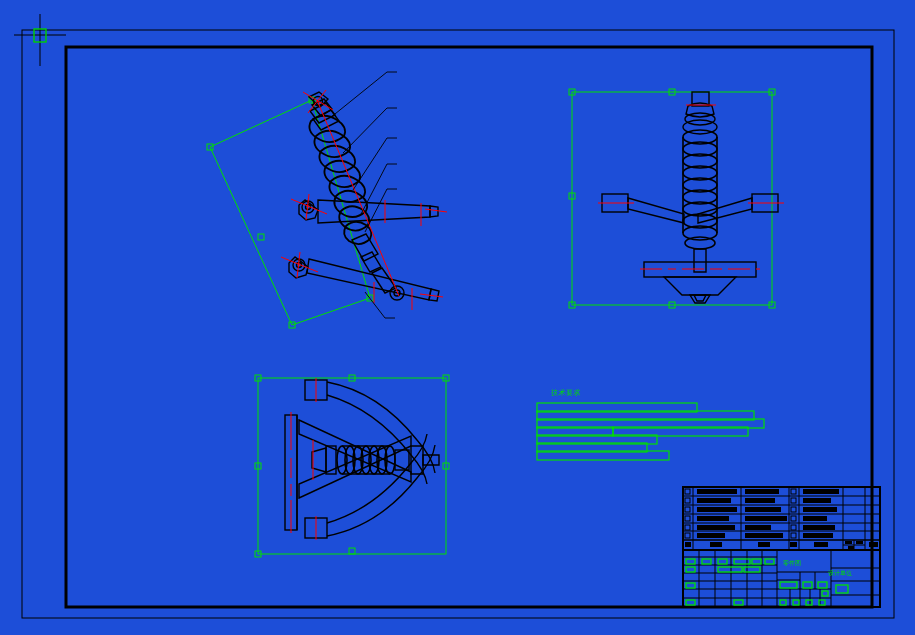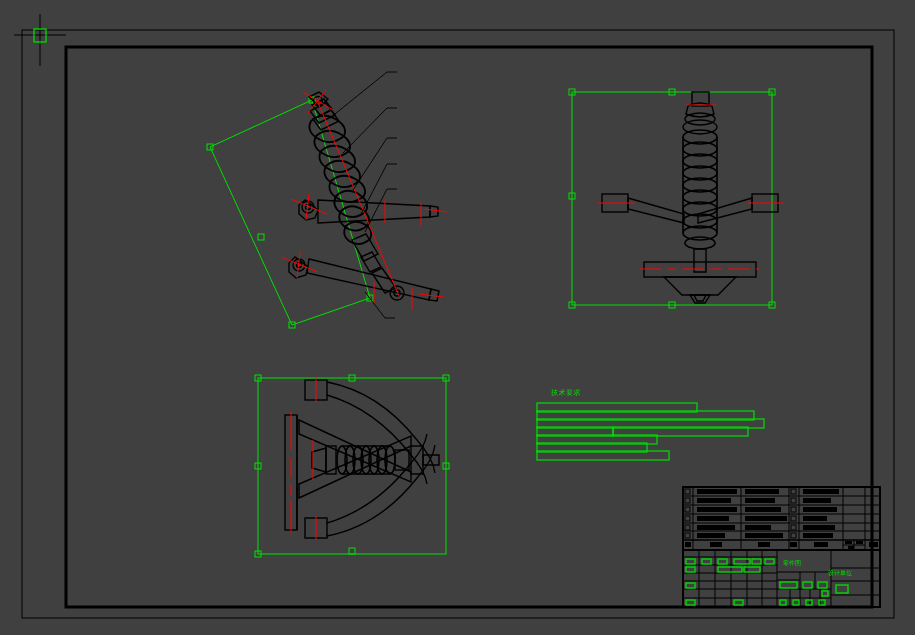--- a/index.html
+++ b/index.html
@@ -1,18 +1,18 @@
 <!DOCTYPE html>
 <html><head>
 <meta charset="utf-8">
 <style>
   html,body{margin:0;padding:0;background:#ffffff;}
   body{width:915px;height:635px;overflow:hidden;
        font-family:"Liberation Sans",sans-serif;}
-  #canvas{position:relative;width:915px;height:635px;background:#404040;}
+  #canvas{position:relative;width:915px;height:635px;background:#1d4ed8;}
   #canvas svg{position:absolute;left:0;top:0;}
   .tr-head{position:absolute;color:#00e000;font-size:7px;letter-spacing:.5px;
            font-family:"DejaVu Sans",sans-serif;white-space:nowrap;}
   .tb-grn{position:absolute;color:#00e000;font-size:6px;white-space:nowrap;
           font-family:"DejaVu Sans",sans-serif;text-align:center;}
 </style>
 </head>
 <body>
 
 <div id="canvas">

